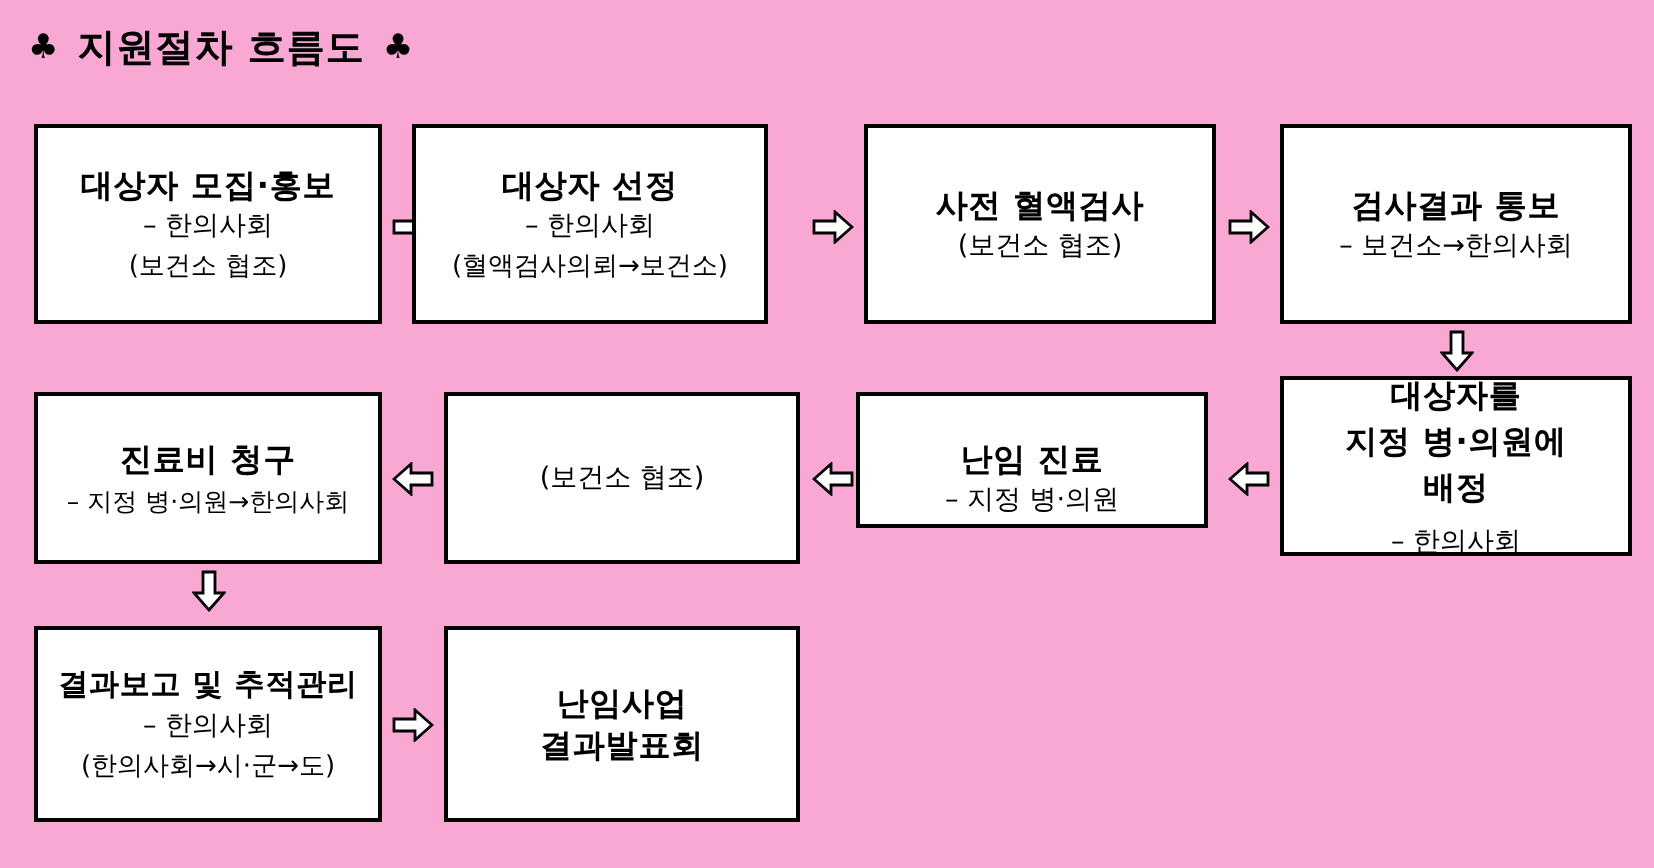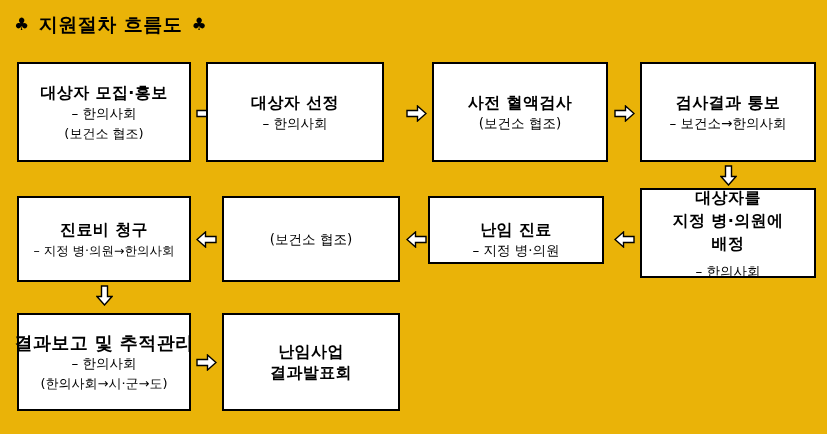--- a/index.html
+++ b/index.html
@@ -9,21 +9,21 @@
     background: #ffffff;
   }
   body {
     font-family: "DejaVu Sans", "Liberation Sans", sans-serif;
     color: #000000;
   }
   #page {
     position: relative;
     width: 827px;
     height: 434px;
-    background: #eab308;
+    background: #f9a8d4;
     overflow: hidden;
   }
 
   
   #title {
     position: absolute;
     left: 14px;
     top: 10px;
     font-size: 19px;
     font-weight: bold;
@@ -107,20 +107,21 @@
 
   <div class="arrow" style="left:191px; top:102px; width:31px; height:22px;">
     <svg width="21" height="17" viewBox="0 0 21 17" aria-hidden="true">
       <path d="M1 5.5 H11.5 V1 L20 8.5 L11.5 16 V11.5 H1 Z" fill="#ffffff" stroke="#000000" stroke-width="1.4" stroke-linejoin="miter"></path>
     </svg>
   </div>
 
   <div class="node" style="left:206px; top:62px; width:178px; height:100px;">
     <div class="l1">대상자 선정</div>
     <div class="l2">– 한의사회</div>
+    <div class="l3">(혈액검사의뢰→보건소)</div>
   </div>
 
   <div class="arrow" style="left:400px; top:102px; width:32px; height:22px;">
     <svg width="21" height="17" viewBox="0 0 21 17" aria-hidden="true">
       <path d="M1 5.5 H11.5 V1 L20 8.5 L11.5 16 V11.5 H1 Z" fill="#ffffff" stroke="#000000" stroke-width="1.4" stroke-linejoin="miter"></path>
     </svg>
   </div>
 
   <div class="node" style="left:432px; top:62px; width:176px; height:100px;">
     <div class="l1">사전 혈액검사</div>
@@ -183,21 +184,21 @@
     <div class="l2">– 한의사회</div>
   </div>
 
   <div class="arrow" style="left:88px; top:283px; width:32px; height:25px;">
     <svg width="17" height="21" viewBox="0 0 17 21" aria-hidden="true">
       <path d="M5.5 1 H11.5 V11.5 H16 L8.5 20 L1 11.5 H5.5 Z" fill="#ffffff" stroke="#000000" stroke-width="1.4" stroke-linejoin="miter"></path>
     </svg>
   </div>
 
   <div class="node" style="left:17px; top:313px; width:174px; height:98px;">
-    <div class="l1" style="font-size:18px;">결과보고 및 추적관리</div>
+    <div class="l1" style="font-size:15px;">결과보고 및 추적관리</div>
     <div class="l2">– 한의사회</div>
     <div class="l3">(한의사회→시·군→도)</div>
   </div>
 
   <div class="arrow" style="left:191px; top:351px; width:31px; height:22px;">
     <svg width="21" height="17" viewBox="0 0 21 17" aria-hidden="true">
       <path d="M1 5.5 H11.5 V1 L20 8.5 L11.5 16 V11.5 H1 Z" fill="#ffffff" stroke="#000000" stroke-width="1.4" stroke-linejoin="miter"></path>
     </svg>
   </div>
 

